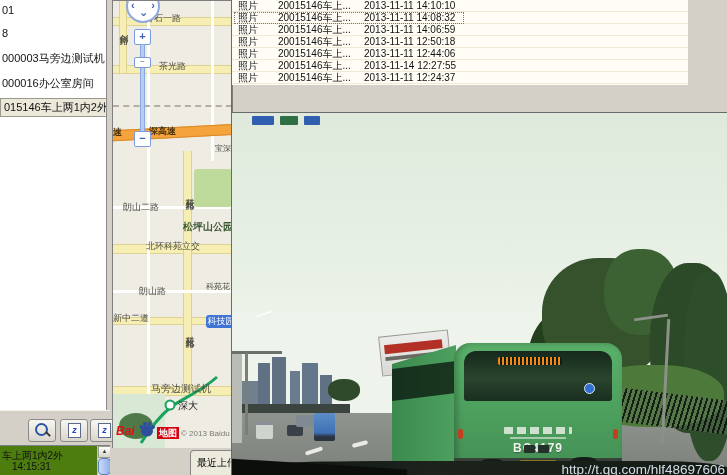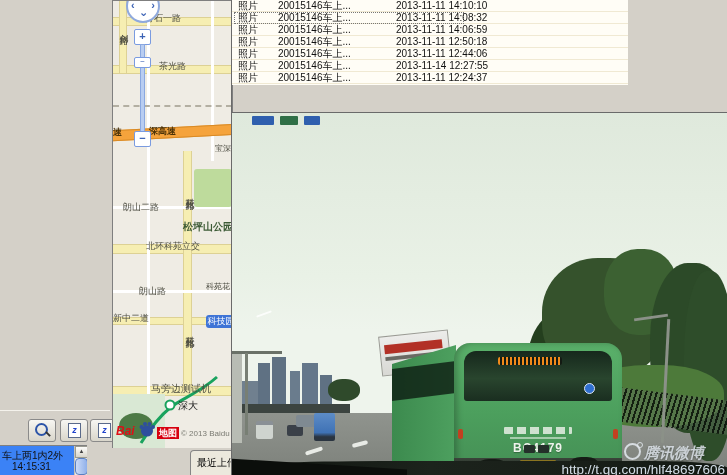--- a/index.html
+++ b/index.html
@@ -8,21 +8,21 @@
   
   #tree-panel{left:0;top:0;width:106px;height:410px;background:#fff;border-right:1px solid #8a8a8a;overflow:hidden;}
   .tree-item{position:absolute;left:2px;white-space:nowrap;font-size:11px;color:#111;}
   .tree-item.selected{left:0;background:#ece9da;border:1px solid #9a9a8a;padding:1px 3px;}
   
   #bl-toolbar{left:0;top:410px;width:110px;height:35px;background:#d4d0c8;border-top:1px solid #f4f2ec;}
   .mini-btn{position:absolute;top:8px;width:26px;height:21px;background:linear-gradient(#f7f6f2,#d9d6cb);border:1px solid #8a8a8a;border-radius:3px;}
   .mag{position:absolute;left:6px;top:3px;width:9px;height:9px;border:2px solid #2c54a8;border-radius:50%;}
   .mag-handle{position:absolute;left:16px;top:13px;width:6px;height:2px;background:#333;transform:rotate(45deg);}
   .page-ic{position:absolute;left:7px;top:3px;width:11px;height:13px;background:#fff;border:1px solid #5a6a8a;font-size:9px;font-weight:bold;font-style:italic;color:#2244cc;text-align:center;line-height:12px;}
-  #bl-list{left:0;top:445px;width:87px;height:30px;background:#3b82f6;border-top:1px solid #808080;overflow:hidden;}
+  #bl-list{left:0;top:445px;width:110px;height:30px;background:#4d7c0f;border-top:1px solid #808080;overflow:hidden;}
   #bl-list .line{position:absolute;font-size:10px;color:#111;white-space:nowrap;}
   #bl-scroll{position:absolute;right:0;top:0;width:12px;height:30px;background:#efede3;border-left:1px solid #c7c3b8;}
   #bl-scroll .up{position:absolute;left:0;top:0;width:11px;height:10px;background:linear-gradient(#fdfdfb,#d8d5ca);border:1px solid #9a9a90;font-size:6px;text-align:center;line-height:9px;color:#404040;}
   #bl-scroll .thumb{position:absolute;left:0;top:12px;width:11px;height:15px;background:linear-gradient(90deg,#cbdbf7,#8fb0ea);border:1px solid #5a7fc0;border-radius:4px;}
   
   #map-panel{left:112px;top:0;width:119px;height:448px;background:#efece4;border:1px solid #7f7f7f;overflow:hidden;}
   .road-h{position:absolute;left:0;width:119px;background:#f6eeb2;border-top:1px solid #ddd194;border-bottom:1px solid #ddd194;}
   .road-v{position:absolute;background:#f6eeb2;border-left:1px solid #ddd194;border-right:1px solid #ddd194;}
   .road-w{position:absolute;background:#ffffff;}
   .maplbl{position:absolute;font-size:9px;color:#4b4b40;white-space:nowrap;}
@@ -44,24 +44,24 @@
   #bd-bai{left:3px;top:423px;font-size:12px;font-weight:bold;color:#de0f17;font-style:italic;}
   #bd-ditu{left:44px;top:426px;width:22px;height:12px;background:#d7000f;color:#fff;font-size:9px;font-weight:bold;text-align:center;line-height:12px;}
   #bd-copy{left:68px;top:428px;font-size:8px;color:#7a7a72;}
   
   #tab-strip{left:110px;top:448px;width:121px;height:27px;background:#d4d0c8;overflow:hidden;}
   .tab{position:absolute;border:1px solid #858585;border-bottom:none;border-radius:4px 4px 0 0;font-size:10px;text-align:center;white-space:nowrap;overflow:hidden;}
   #tab1{left:3px;top:6px;width:74px;height:20px;background:#d0ccc2;line-height:20px;}
   #tab2{left:80px;top:2px;width:62px;height:24px;background:#ece9dd;line-height:24px;}
   
   #right-panel{left:231px;top:0;width:496px;height:475px;border-left:1px solid #6a6a6a;}
-  #photo-list{position:absolute;left:0;top:0;width:396px;height:85px;background:#fffdf6;overflow:hidden;}
+  #photo-list{position:absolute;left:0;top:0;width:456px;height:85px;background:#fffdf6;overflow:hidden;}
   .plrow{position:relative;height:11px;border-bottom:1px solid #f0e9d3;font-size:10px;color:#111;}
   .plrow span{position:absolute;top:0;line-height:11px;white-space:nowrap;}
-  .c-type{left:6px;} .c-name{left:46px;} .c-time{left:132px;margin-left:32px;}
+  .c-type{left:6px;} .c-name{left:46px;} .c-time{left:132px;}
   .focus-rect{position:absolute;left:2px;top:0;width:228px;height:10px;border:1px dotted #777;}
   #btn-bar{position:absolute;left:0;top:85px;width:496px;height:27px;border-top:1px solid #9a9a9a;border-bottom:1px solid #8c8c8c;background:repeating-linear-gradient(180deg,#f2f2f2 0 2px,#dcdcdc 2px 4px),linear-gradient(#f7f7f7,#c6c6c6);background-blend-mode:overlay;}
   .tb-btn{position:absolute;top:4px;width:38px;height:16px;background:linear-gradient(#fdfdfd,#dadada);border:1px solid #868686;border-radius:3px;font-size:10px;text-align:center;line-height:15px;color:#000;}
   
   #photo{position:absolute;left:0;top:112px;width:496px;height:363px;overflow:hidden;background:linear-gradient(180deg,#dfe9dc 0%,#e9f1e6 45%,#eef4ec 60%);border-top:1px solid #6a6a6a;}
   #contrail{left:24px;top:200px;width:16px;height:2px;background:rgba(255,255,255,.8);transform:rotate(-20deg);border-radius:2px;}
   .bldg{position:absolute;background:#5f7183;}
   #overpass{left:0;top:291px;width:118px;height:17px;background:#3c4440;}
   .opsign{position:absolute;top:3px;height:9px;border-radius:1px;}
   #op-shadow{left:0;top:306px;width:120px;height:16px;background:#565e56;}
@@ -98,20 +98,27 @@
   #wm-brand{right:24px;bottom:13px;font-size:15px;font-weight:bold;font-style:italic;color:rgba(222,228,235,.85);text-shadow:0 1px 2px rgba(20,30,20,.5);white-space:nowrap;}
   #wm-logo{display:inline-block;width:13px;height:13px;border:2px solid rgba(228,234,240,.85);border-radius:50%;vertical-align:-2px;margin-right:3px;position:relative;}
   #wm-logo::after{content:"";position:absolute;right:-4px;top:-3px;width:4px;height:4px;border:1.5px solid rgba(228,234,240,.85);border-radius:50%;}
   #wm-url{right:3px;bottom:-1px;font-size:13.5px;color:rgba(226,237,247,.92);text-shadow:0 1px 2px rgba(20,30,20,.5);white-space:nowrap;}
 </style>
 </head>
 <body>
 
 <div id="screen">
 
+  <div id="tree-panel" class="abs">
+    <div class="tree-item" style="top:4px">01</div>
+    <div class="tree-item" style="top:27px">8</div>
+    <div class="tree-item" style="top:51px">000003马旁边测试机</div>
+    <div class="tree-item" style="top:76px">000016办公室房间</div>
+    <div class="tree-item selected" style="top:98px">015146车上两1内2外</div>
+  </div>
 
   <div id="bl-toolbar" class="abs">
     <div class="mini-btn" style="left:28px">
       <span class="mag"></span>
       <span class="mag-handle"></span>
     </div>
     <div class="mini-btn" style="left:60px">
       <span class="page-ic">z</span>
     </div>
     <div class="mini-btn" style="left:90px">
@@ -305,18 +312,17 @@
         <div class="vent" style="left:84px;top:102px"></div>
         <div id="bus-bumper"></div>
         <div id="bus-plate"></div>
         <div class="bus-wheel" style="left:24px;top:116px"></div>
         <div class="bus-wheel" style="left:116px;top:114px"></div>
       </div>
 
       <div id="hood" class="abs"></div>
       <div id="hood-wedge" class="abs"></div>
 
-      <div id="wm-brand" class="abs"><span id="wm-logo"></span><span>腾讯微博</span></div>
       <div id="wm-url" class="abs">http://t.qq.com/hlf48697606</div>
     </div>
   </div>
 
 </div>
 
 </body></html>

